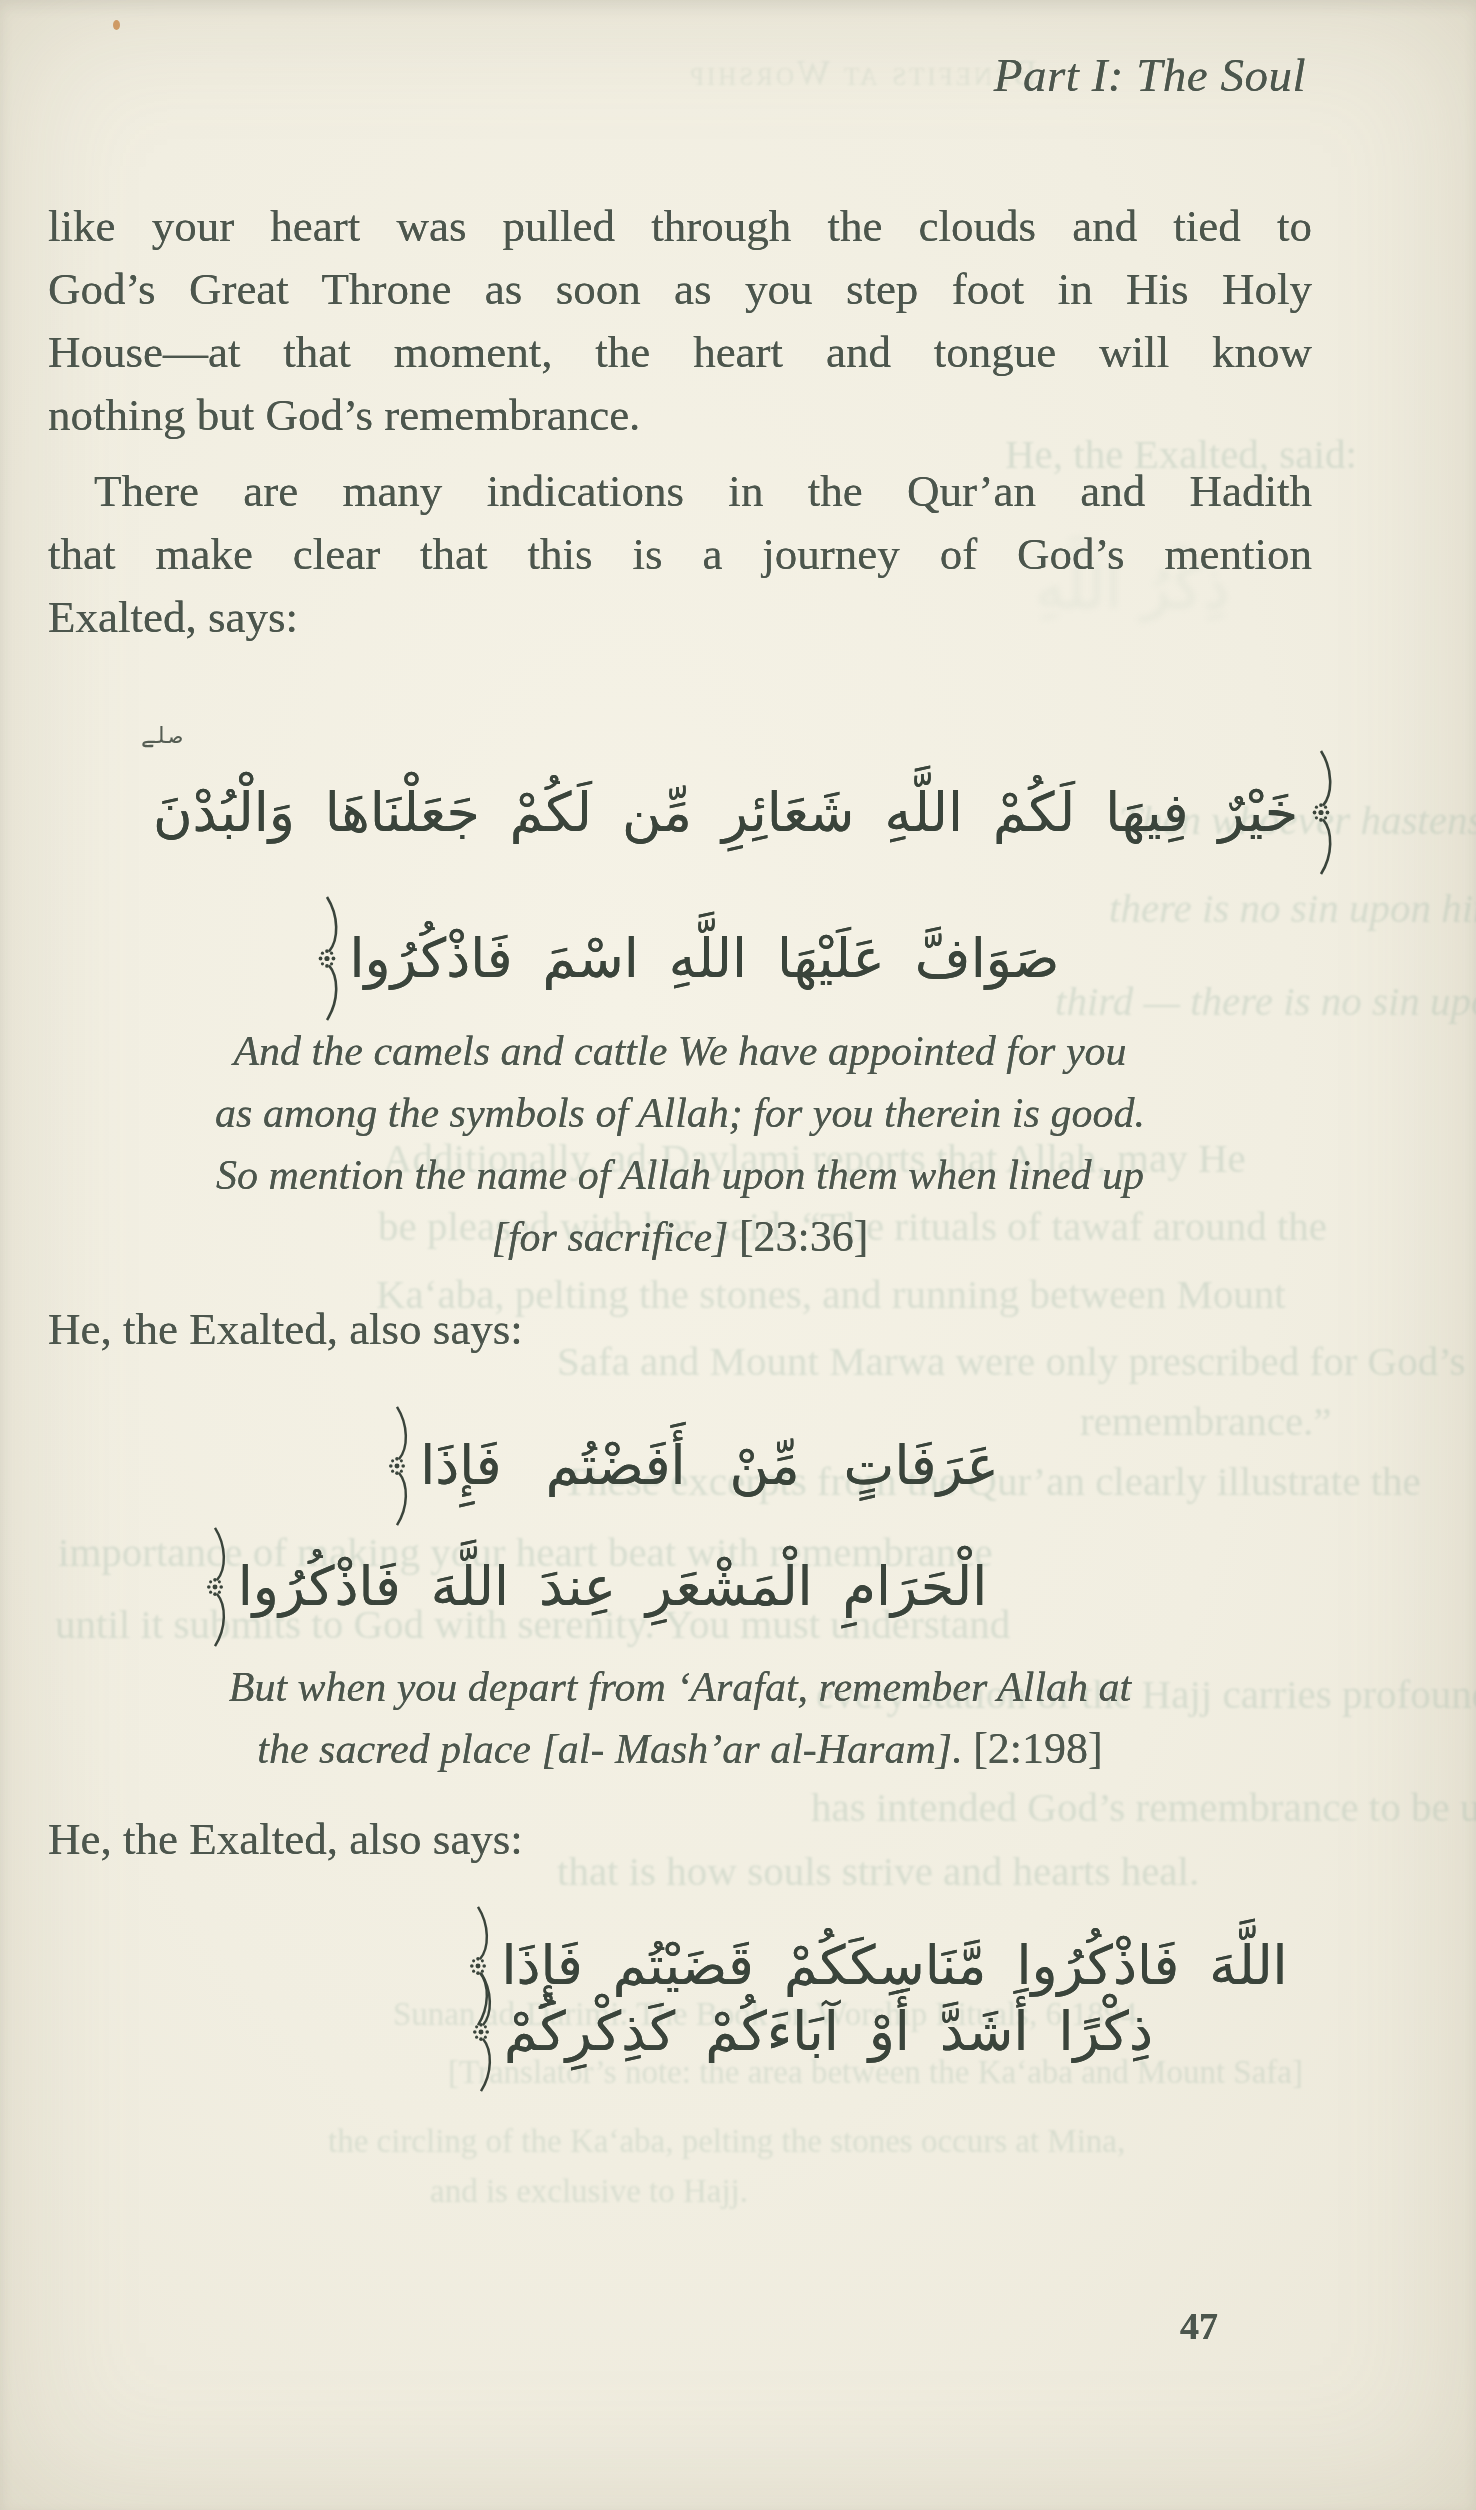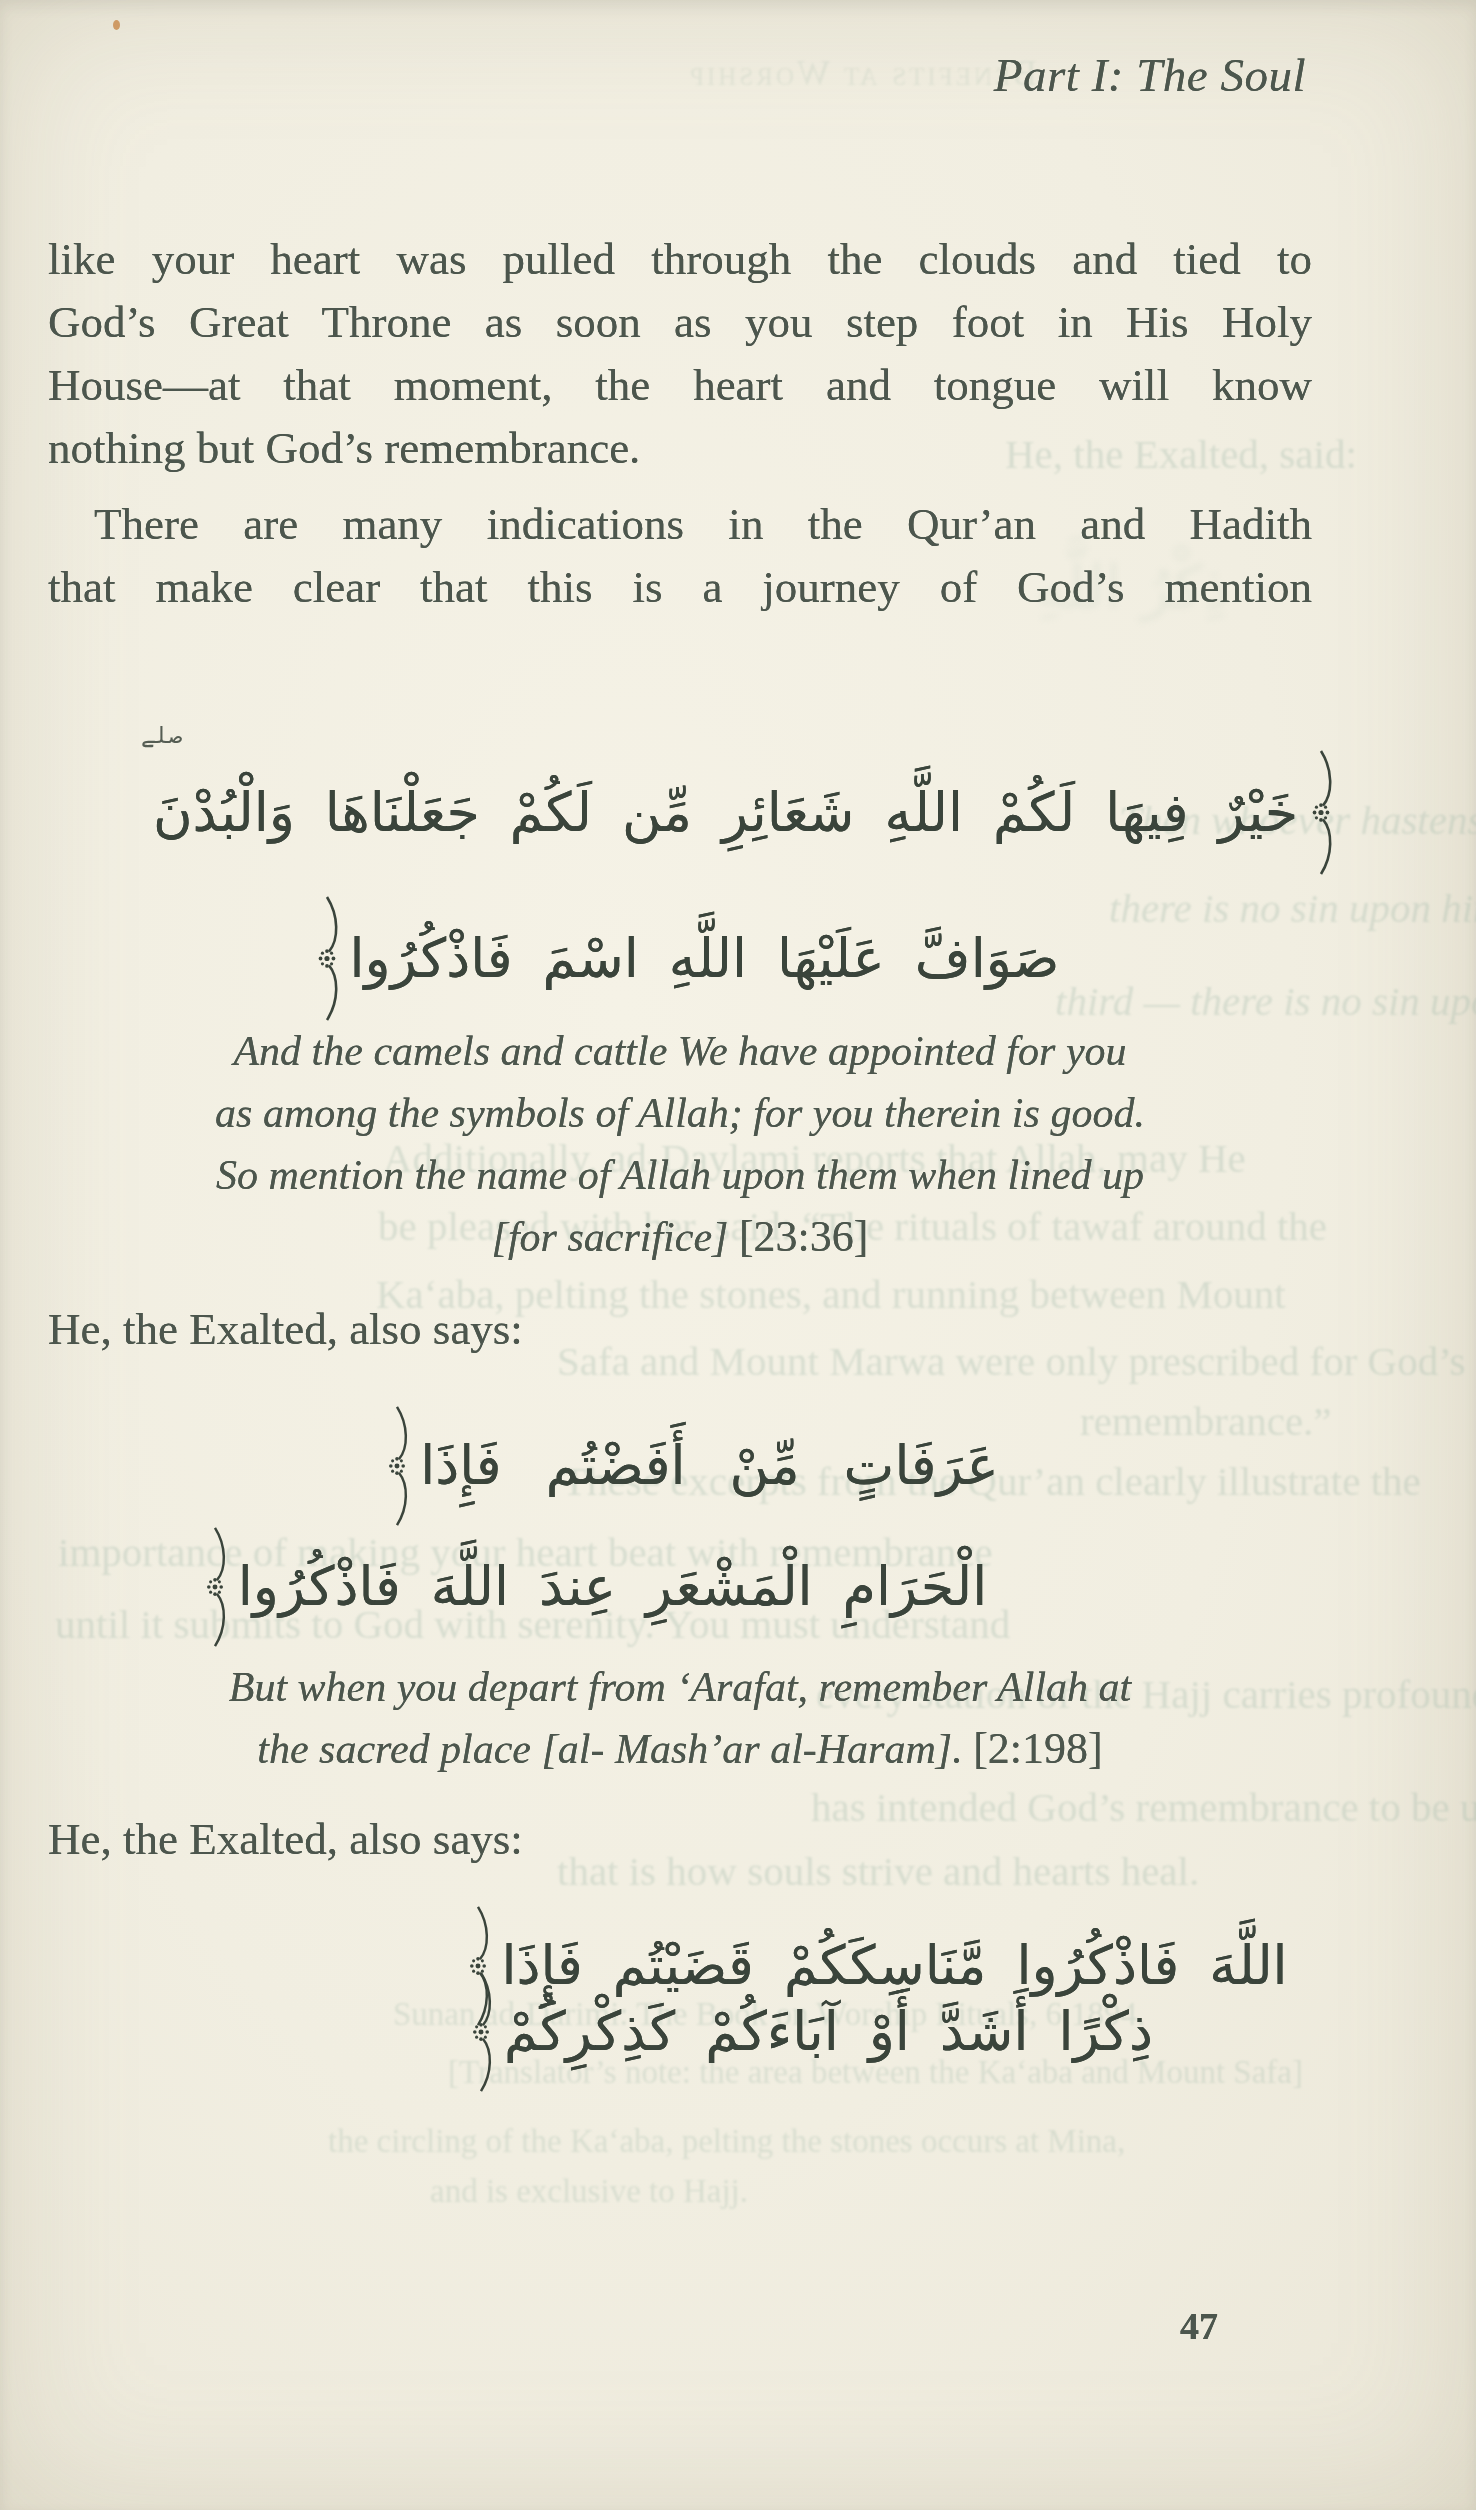--- a/index.html
+++ b/index.html
@@ -31,21 +31,20 @@
   .ink{position:absolute;z-index:1;}
   .running-head{
     top:48px;right:171px;
     font-style:italic;font-size:47px;letter-spacing:0.5px;
     text-shadow:0 0 0.6px currentColor;
   }
   .para{
     left:48px;width:1264px;
     font-size:45px;line-height:63px;
     text-shadow:0 0 0.5px currentColor;
-    margin-top:33px;
   }
   .para .bline{text-align:justify;text-align-last:justify;}
   .para .bline.last{text-align:left;text-align-last:left;}
   .para .bline.indent{padding-left:46px;}
   .says{
     left:48px;font-size:45px;
     text-shadow:0 0 0.5px currentColor;
   }
   
   .aline{
@@ -134,20 +133,21 @@
   <div class="ink para" style="top:195px">
     <div class="bline">like your heart was pulled through the clouds and tied to</div>
     <div class="bline">God’s Great Throne as soon as you step foot in His Holy</div>
     <div class="bline">House—at that moment, the heart and tongue will know</div>
     <div class="bline last">nothing but God’s remembrance.</div>
   </div>
 
   <div class="ink para" style="top:460px">
     <div class="bline indent">There are many indications in the Qur’an and Hadith</div>
     <div class="bline">that make clear that this is a journey of God’s mention</div>
+    <div class="bline last">Exalted, says:</div>
   </div>
 
   <div class="waqf">صلے</div>
   <div class="aline" style="top:738px">
     <span style="transform:translateX(10px);display:inline-flex;align-items:center">
       <span class="words">
           <span class="aw">وَالْبُدْنَ</span>
           <span class="aw">جَعَلْنَاهَا</span>
           <span class="aw">لَكُمْ</span>
           <span class="aw">مِّن</span>

